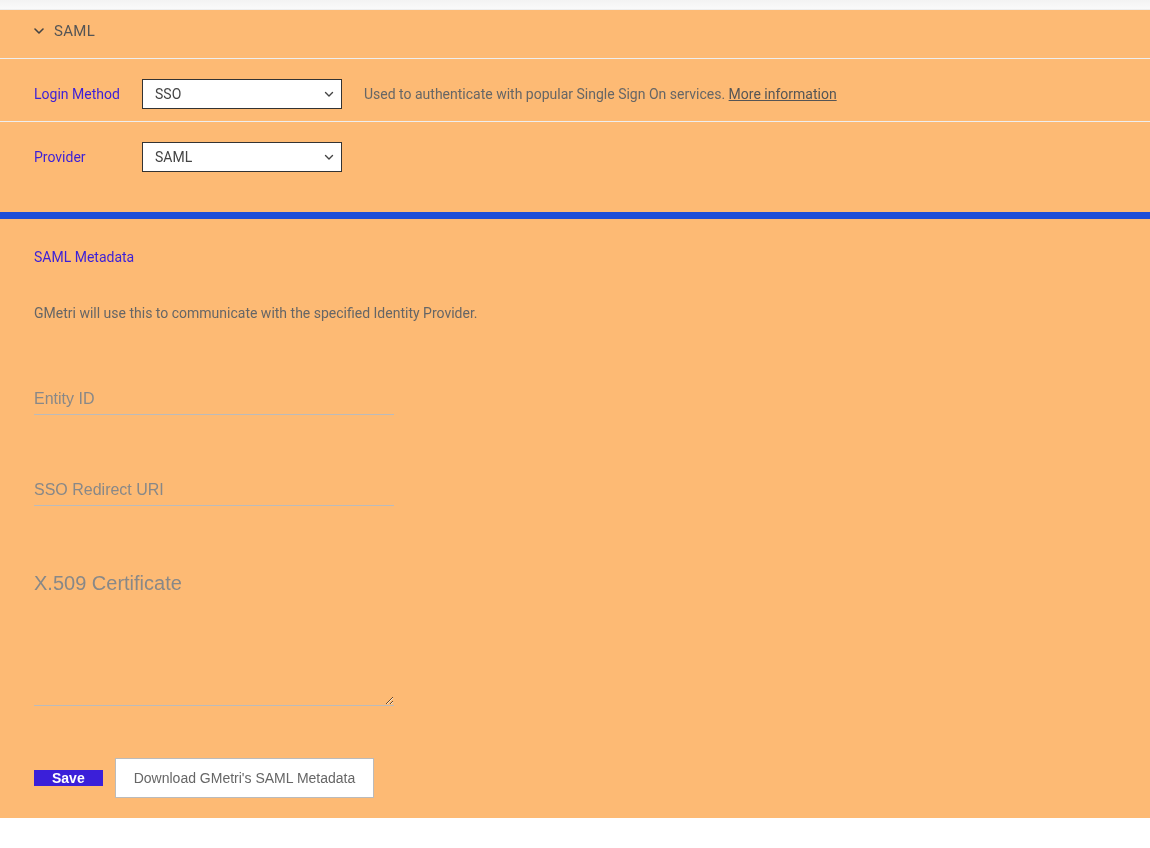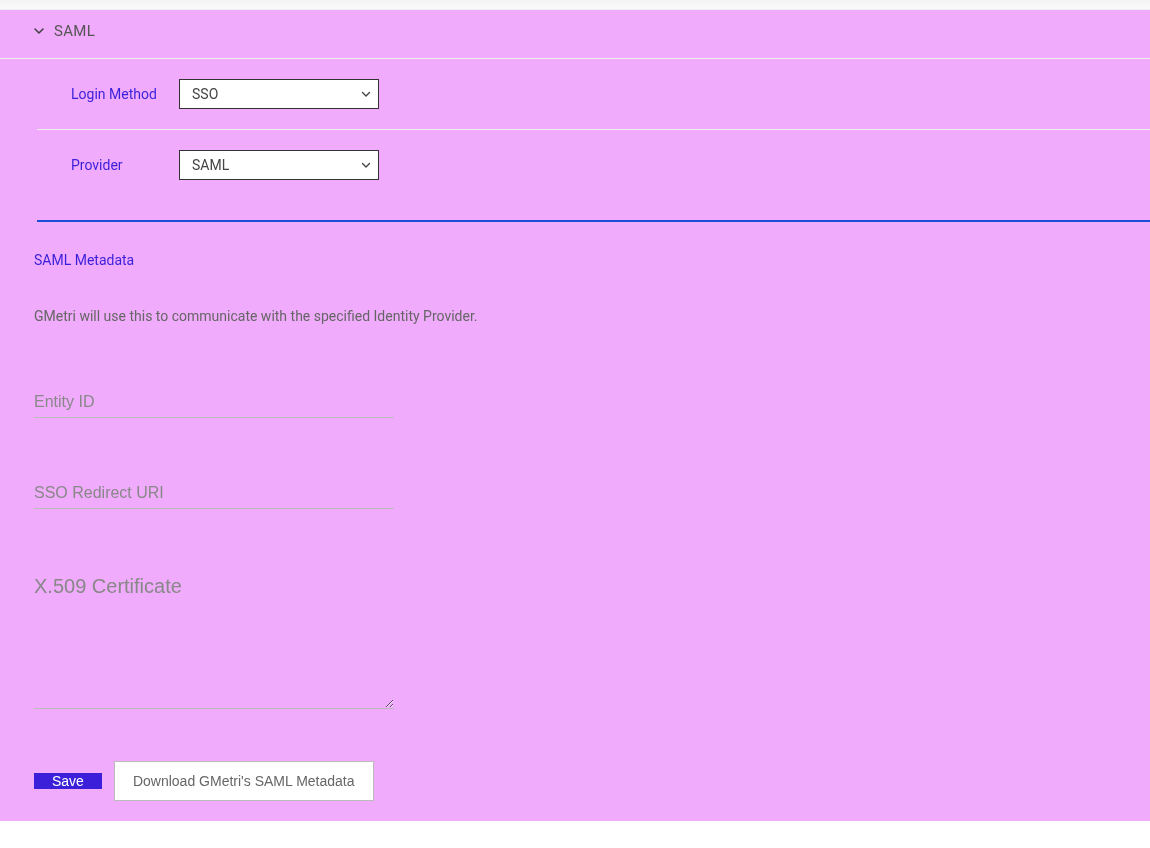--- a/index.html
+++ b/index.html
@@ -12,21 +12,21 @@
       background: #fff;
       color: #333;
       width: 1150px;
     }
     .top-bar {
       height: 10px;
       background: linear-gradient(to bottom, #f3f3f3, #fafafa);
       border-bottom: 1px solid #eee;
     }
     .panel {
-      background: #f0abfc;
+      background: #fdba74;
     }
     .acc-header {
       display: flex;
       align-items: center;
       padding: 12px 34px 18px;
       border-bottom: 1px solid #eee;
     }
     .chevron {
       margin-right: 10px;
       display: inline-flex;
@@ -34,23 +34,22 @@
       justify-content: center;
     }
     .acc-title {
       font-size: 15px;
       color: #555;
       letter-spacing: 0.3px;
     }
     .row {
       display: flex;
       align-items: center;
-      padding: 20px 34px 20px;
+      padding: 20px 34px 12px;
       border-bottom: 1px solid #eee;
-      margin-left: 37px;
     }
     .row.no-border {
       border-bottom: none;
       padding-bottom: 40px;
     }
     .row-label {
       width: 108px;
       color: #3b1fd9;
       font-size: 14px;
     }
@@ -143,21 +142,21 @@
       display: flex;
       align-items: center;
       gap: 12px;
     }
     .btn-primary {
       background: #3b1fd9;
       color: #fff;
       border: none;
       padding: 0 18px;
       font-size: 14px;
-      font-weight: 400;
+      font-weight: 700;
       cursor: pointer;
     }
     .btn-secondary {
       background: #fff;
       color: #666;
       border: 1px solid #bbb;
       padding: 11px 18px;
       font-size: 14px;
       cursor: pointer;
     }
@@ -183,23 +182,26 @@
     <div class="select-wrap">
       <div class="select-box">
         <span>SSO</span>
       </div>
       <span class="select-arrow">
         <svg width="10" height="10" viewBox="0 0 10 10">
             <path d="M1.5 3 L5 6.5 L8.5 3" stroke="#444" stroke-width="1.4" fill="none" stroke-linecap="round" stroke-linejoin="round"></path>
           </svg>
       </span>
     </div>
-  </div>
-
-  <div class="row no-border" style="border-bottom:2px solid #1d4ed8;">
+    <div class="help-text">
+      <span>Used to authenticate with popular Single Sign On services. </span><span class="help-link">More information</span>
+    </div>
+  </div>
+
+  <div class="row no-border" style="border-bottom:7px solid #1d4ed8;">
     <div class="row-label">Provider</div>
     <div class="select-wrap">
       <div class="select-box">
         <span>SAML</span>
       </div>
       <span class="select-arrow">
         <svg width="10" height="10" viewBox="0 0 10 10">
             <path d="M1.5 3 L5 6.5 L8.5 3" stroke="#444" stroke-width="1.4" fill="none" stroke-linecap="round" stroke-linejoin="round"></path>
           </svg>
       </span>

